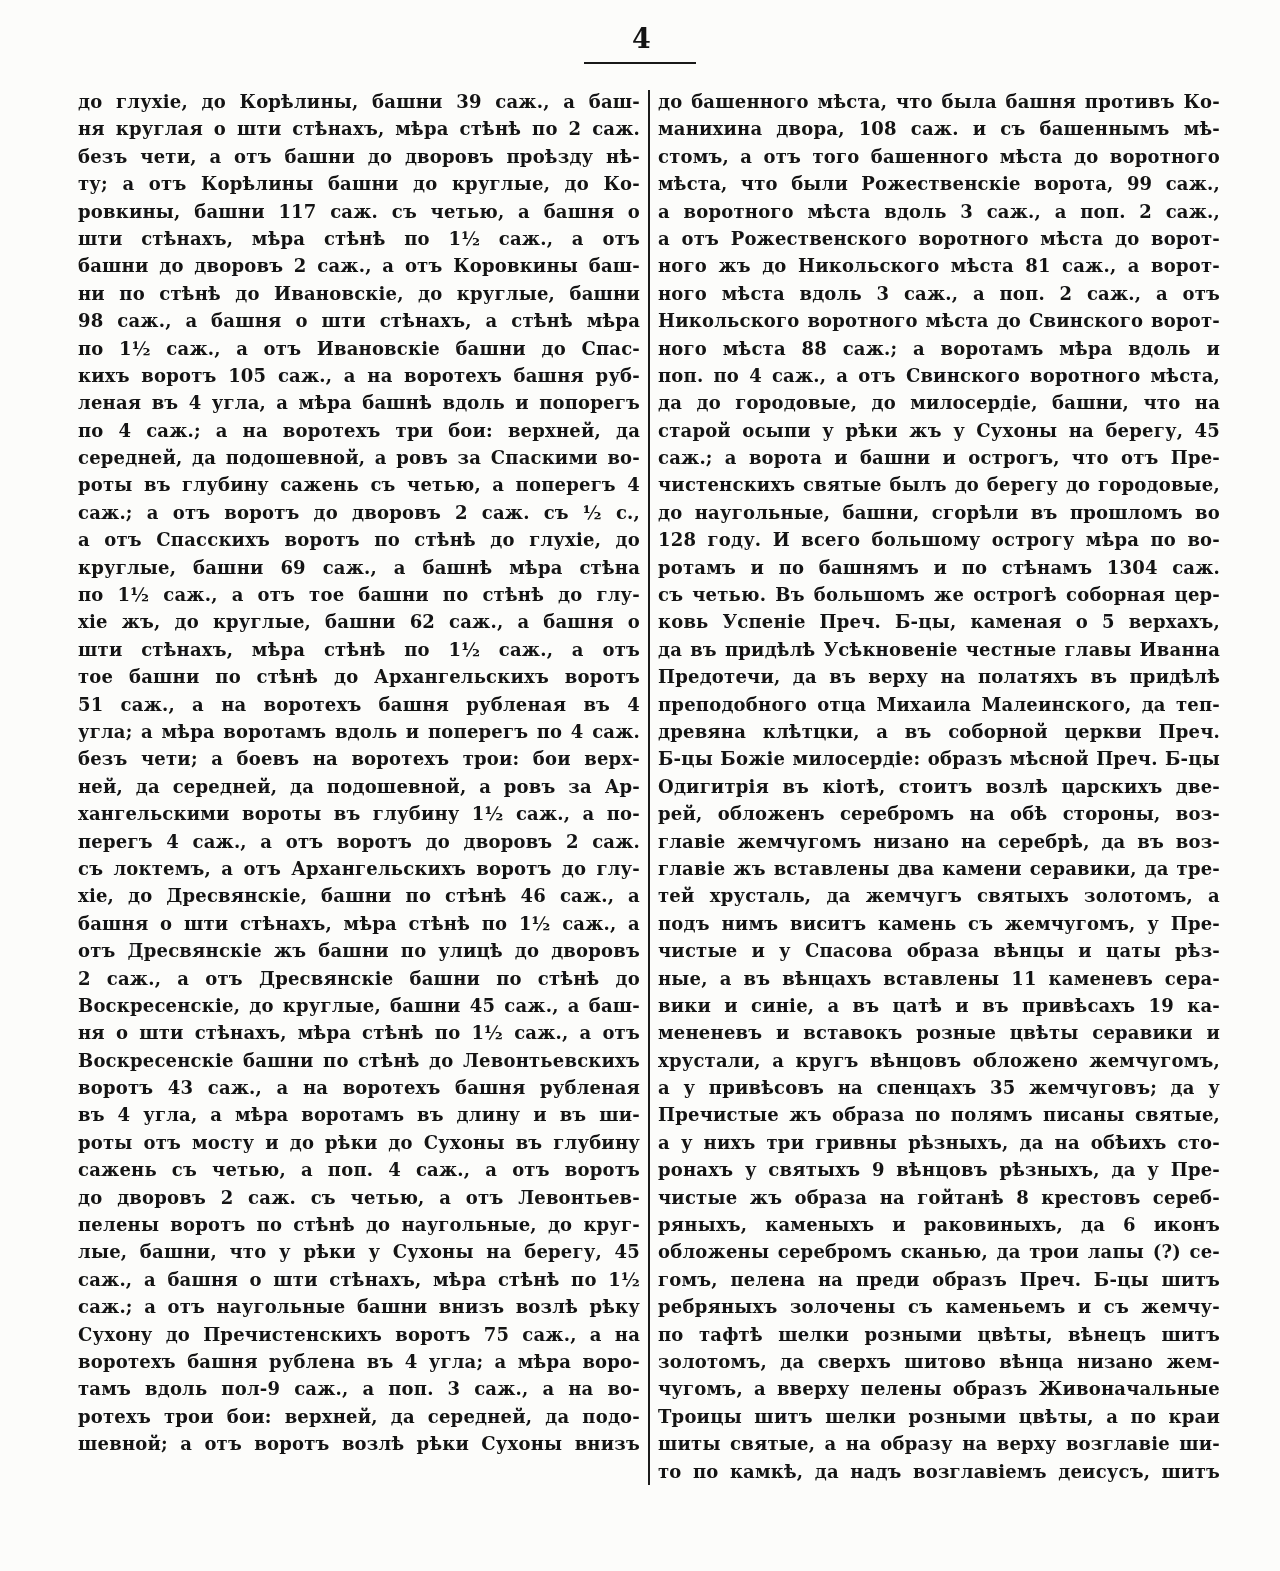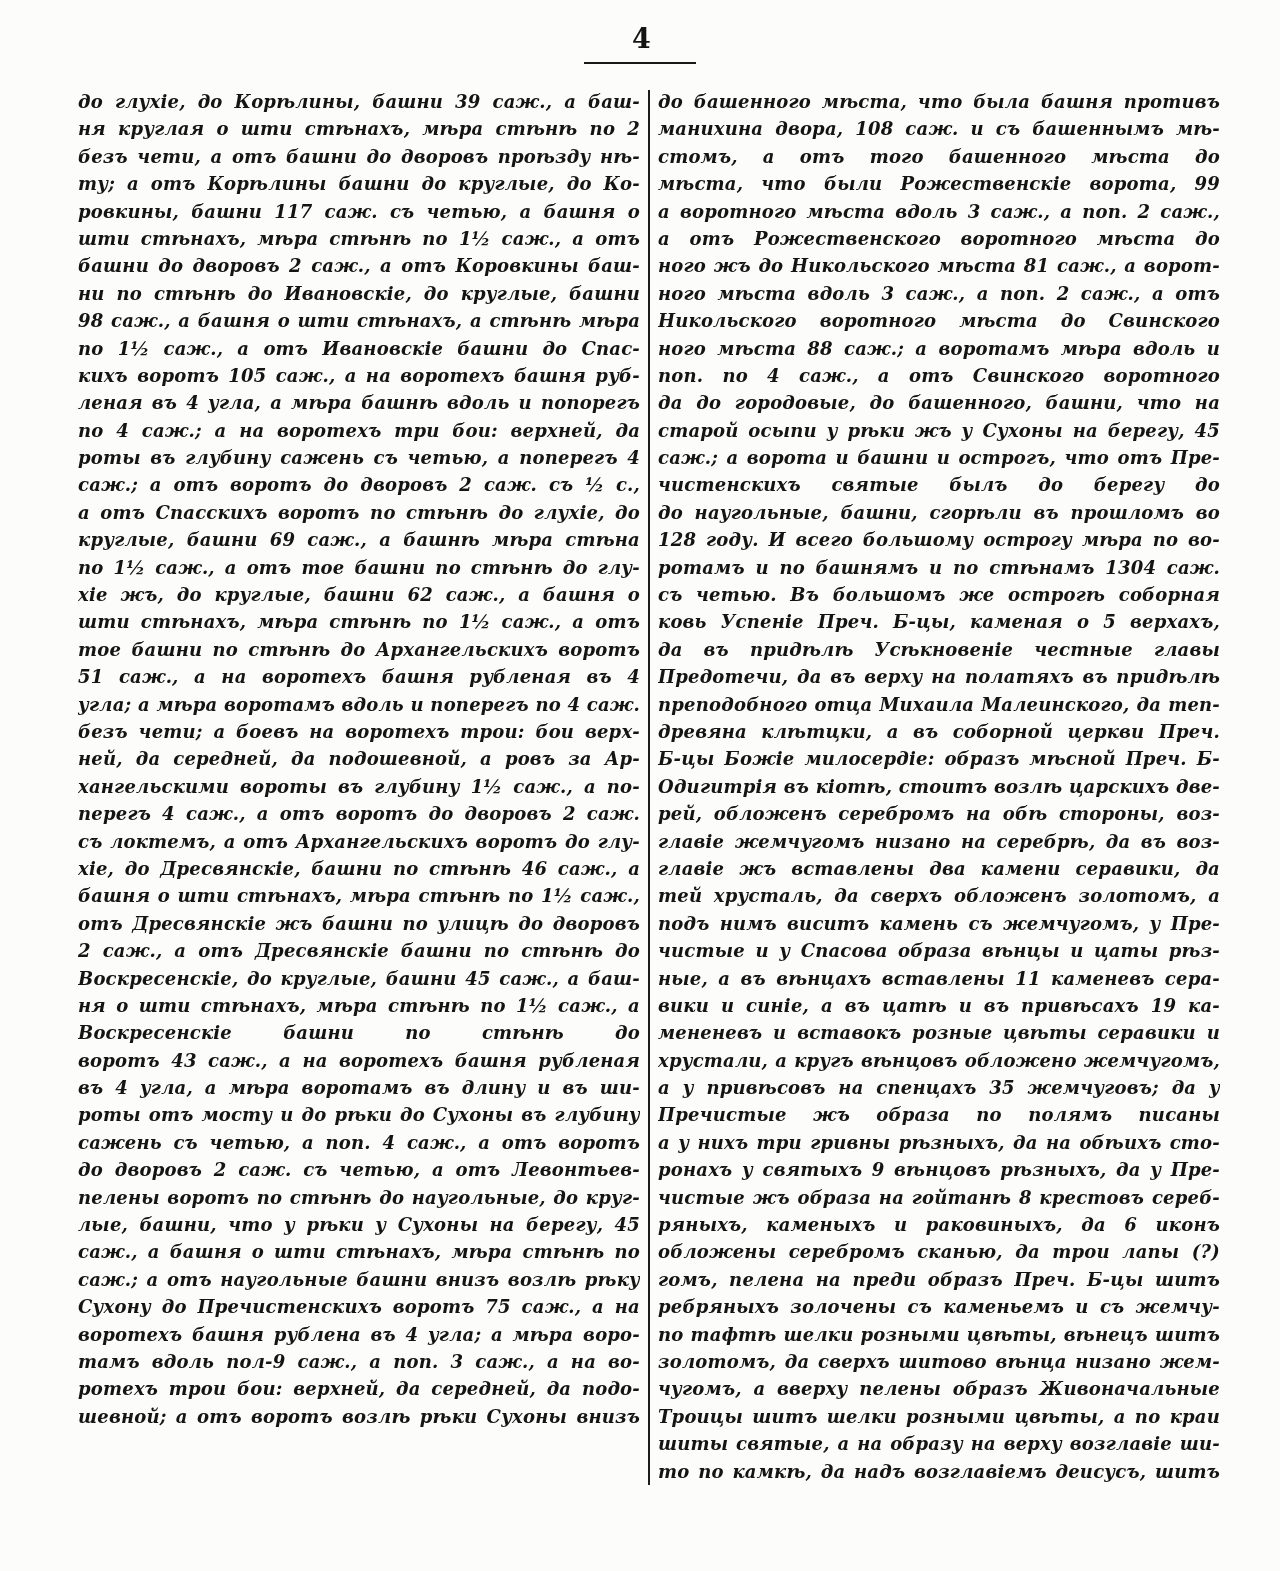--- a/index.html
+++ b/index.html
@@ -42,21 +42,20 @@
     position: absolute;
     top: 88px;
     left: 78px;
     width: 1144px;
     display: flex;
     align-items: stretch;
   }
   .column {
     width: 562px;
     flex: 0 0 562px;
-    font-style: italic;
   }
   .column-divider {
     flex: 0 0 2px;
     width: 2px;
     margin: 2px 8px 0 8px;
     background: #1c1c1c;
   }
   .line {
     height: 27.4px;
     line-height: 27.4px;
@@ -87,20 +86,21 @@
         <div class="line">ту; а отъ Корѣлины башни до круглые, до Ко-</div>
         <div class="line">ровкины, башни 117 саж. съ четью, а башня о</div>
         <div class="line">шти стѣнахъ, мѣра стѣнѣ по 1½ саж., а отъ</div>
         <div class="line">башни до дворовъ 2 саж., а отъ Коровкины баш-</div>
         <div class="line">ни по стѣнѣ до Ивановскіе, до круглые, башни</div>
         <div class="line">98 саж., а башня о шти стѣнахъ, а стѣнѣ мѣра</div>
         <div class="line">по 1½ саж., а отъ Ивановскіе башни до Спас-</div>
         <div class="line">кихъ воротъ 105 саж., а на воротехъ башня руб-</div>
         <div class="line">леная въ 4 угла, а мѣра башнѣ вдоль и попорегъ</div>
         <div class="line">по 4 саж.; а на воротехъ три бои: верхней, да</div>
+        <div class="line">середней, да подошевной, а ровъ за Спаскими во-</div>
         <div class="line">роты въ глубину сажень съ четью, а поперегъ 4</div>
         <div class="line">саж.; а отъ воротъ до дворовъ 2 саж. съ ½ с.,</div>
         <div class="line">а отъ Спасскихъ воротъ по стѣнѣ до глухіе, до</div>
         <div class="line">круглые, башни 69 саж., а башнѣ мѣра стѣна</div>
         <div class="line">по 1½ саж., а отъ тое башни по стѣнѣ до глу-</div>
         <div class="line">хіе жъ, до круглые, башни 62 саж., а башня о</div>
         <div class="line">шти стѣнахъ, мѣра стѣнѣ по 1½ саж., а отъ</div>
         <div class="line">тое башни по стѣнѣ до Архангельскихъ воротъ</div>
         <div class="line">51 саж., а на воротехъ башня рубленая въ 4</div>
         <div class="line">угла; а мѣра воротамъ вдоль и поперегъ по 4 саж.</div>
@@ -137,39 +137,39 @@
         <div class="line">манихина двора, 108 саж. и съ башеннымъ мѣ-</div>
         <div class="line">стомъ, а отъ того башенного мѣста до воротного</div>
         <div class="line">мѣста, что были Рожественскіе ворота, 99 саж.,</div>
         <div class="line">а воротного мѣста вдоль 3 саж., а поп. 2 саж.,</div>
         <div class="line">а отъ Рожественского воротного мѣста до ворот-</div>
         <div class="line">ного жъ до Никольского мѣста 81 саж., а ворот-</div>
         <div class="line">ного мѣста вдоль 3 саж., а поп. 2 саж., а отъ</div>
         <div class="line">Никольского воротного мѣста до Свинского ворот-</div>
         <div class="line">ного мѣста 88 саж.; а воротамъ мѣра вдоль и</div>
         <div class="line">поп. по 4 саж., а отъ Свинского воротного мѣста,</div>
-        <div class="line">да до городовые, до башенного, башни, что на</div>
+        <div class="line">да до городовые, до милосердіе, башни, что на</div>
         <div class="line">старой осыпи у рѣки жъ у Сухоны на берегу, 45</div>
         <div class="line">саж.; а ворота и башни и острогъ, что отъ Пре-</div>
         <div class="line">чистенскихъ святые былъ до берегу до городовые,</div>
         <div class="line">до наугольные, башни, сгорѣли въ прошломъ во</div>
         <div class="line">128 году. И всего большому острогу мѣра по во-</div>
         <div class="line">ротамъ и по башнямъ и по стѣнамъ 1304 саж.</div>
         <div class="line">съ четью. Въ большомъ же острогѣ соборная цер-</div>
         <div class="line">ковь Успеніе Преч. Б-цы, каменая о 5 верхахъ,</div>
         <div class="line">да въ придѣлѣ Усѣкновеніе честные главы Иванна</div>
         <div class="line">Предотечи, да въ верху на полатяхъ въ придѣлѣ</div>
         <div class="line">преподобного отца Михаила Малеинского, да теп-</div>
         <div class="line">древяна клѣтцки, а въ соборной церкви Преч.</div>
         <div class="line">Б-цы Божіе милосердіе: образъ мѣсной Преч. Б-цы</div>
         <div class="line">Одигитрія въ кіотѣ, стоитъ возлѣ царскихъ две-</div>
         <div class="line">рей, обложенъ серебромъ на обѣ стороны, воз-</div>
         <div class="line">главіе жемчугомъ низано на серебрѣ, да въ воз-</div>
         <div class="line">главіе жъ вставлены два камени серавики, да тре-</div>
-        <div class="line">тей хрусталь, да сверхъ обложенъ золотомъ, а</div>
+        <div class="line">тей хрусталь, да жемчугъ святыхъ золотомъ, а</div>
         <div class="line">подъ нимъ виситъ камень съ жемчугомъ, у Пре-</div>
         <div class="line">чистые и у Спасова образа вѣнцы и цаты рѣз-</div>
         <div class="line">ные, а въ вѣнцахъ вставлены 11 каменевъ сера-</div>
         <div class="line">вики и синіе, а въ цатѣ и въ привѣсахъ 19 ка-</div>
         <div class="line">мененевъ и вставокъ розные цвѣты серавики и</div>
         <div class="line">хрустали, а кругъ вѣнцовъ обложено жемчугомъ,</div>
         <div class="line">а у привѣсовъ на спенцахъ 35 жемчуговъ; да у</div>
         <div class="line">Пречистые жъ образа по полямъ писаны святые,</div>
         <div class="line">а у нихъ три гривны рѣзныхъ, да на обѣихъ сто-</div>
         <div class="line">ронахъ у святыхъ 9 вѣнцовъ рѣзныхъ, да у Пре-</div>

